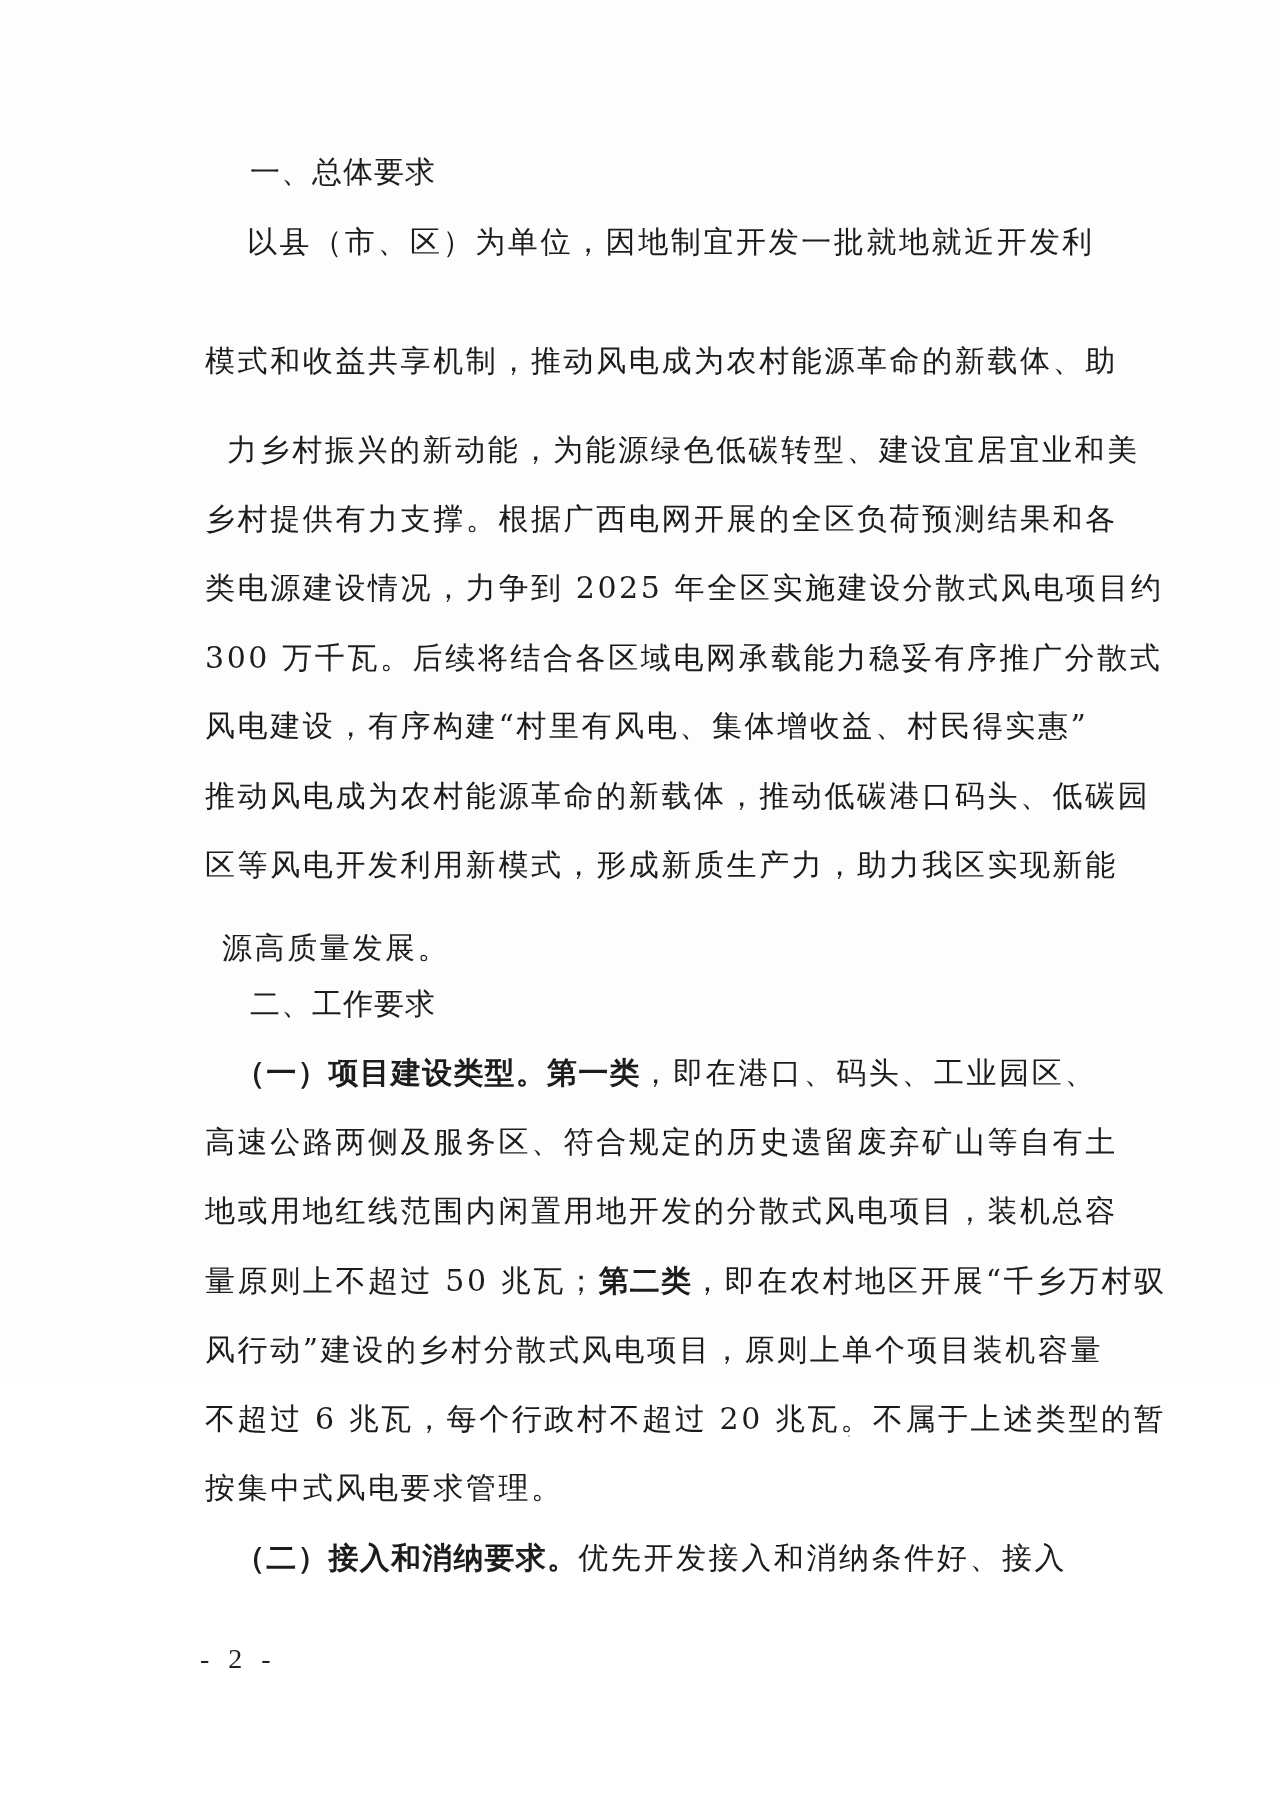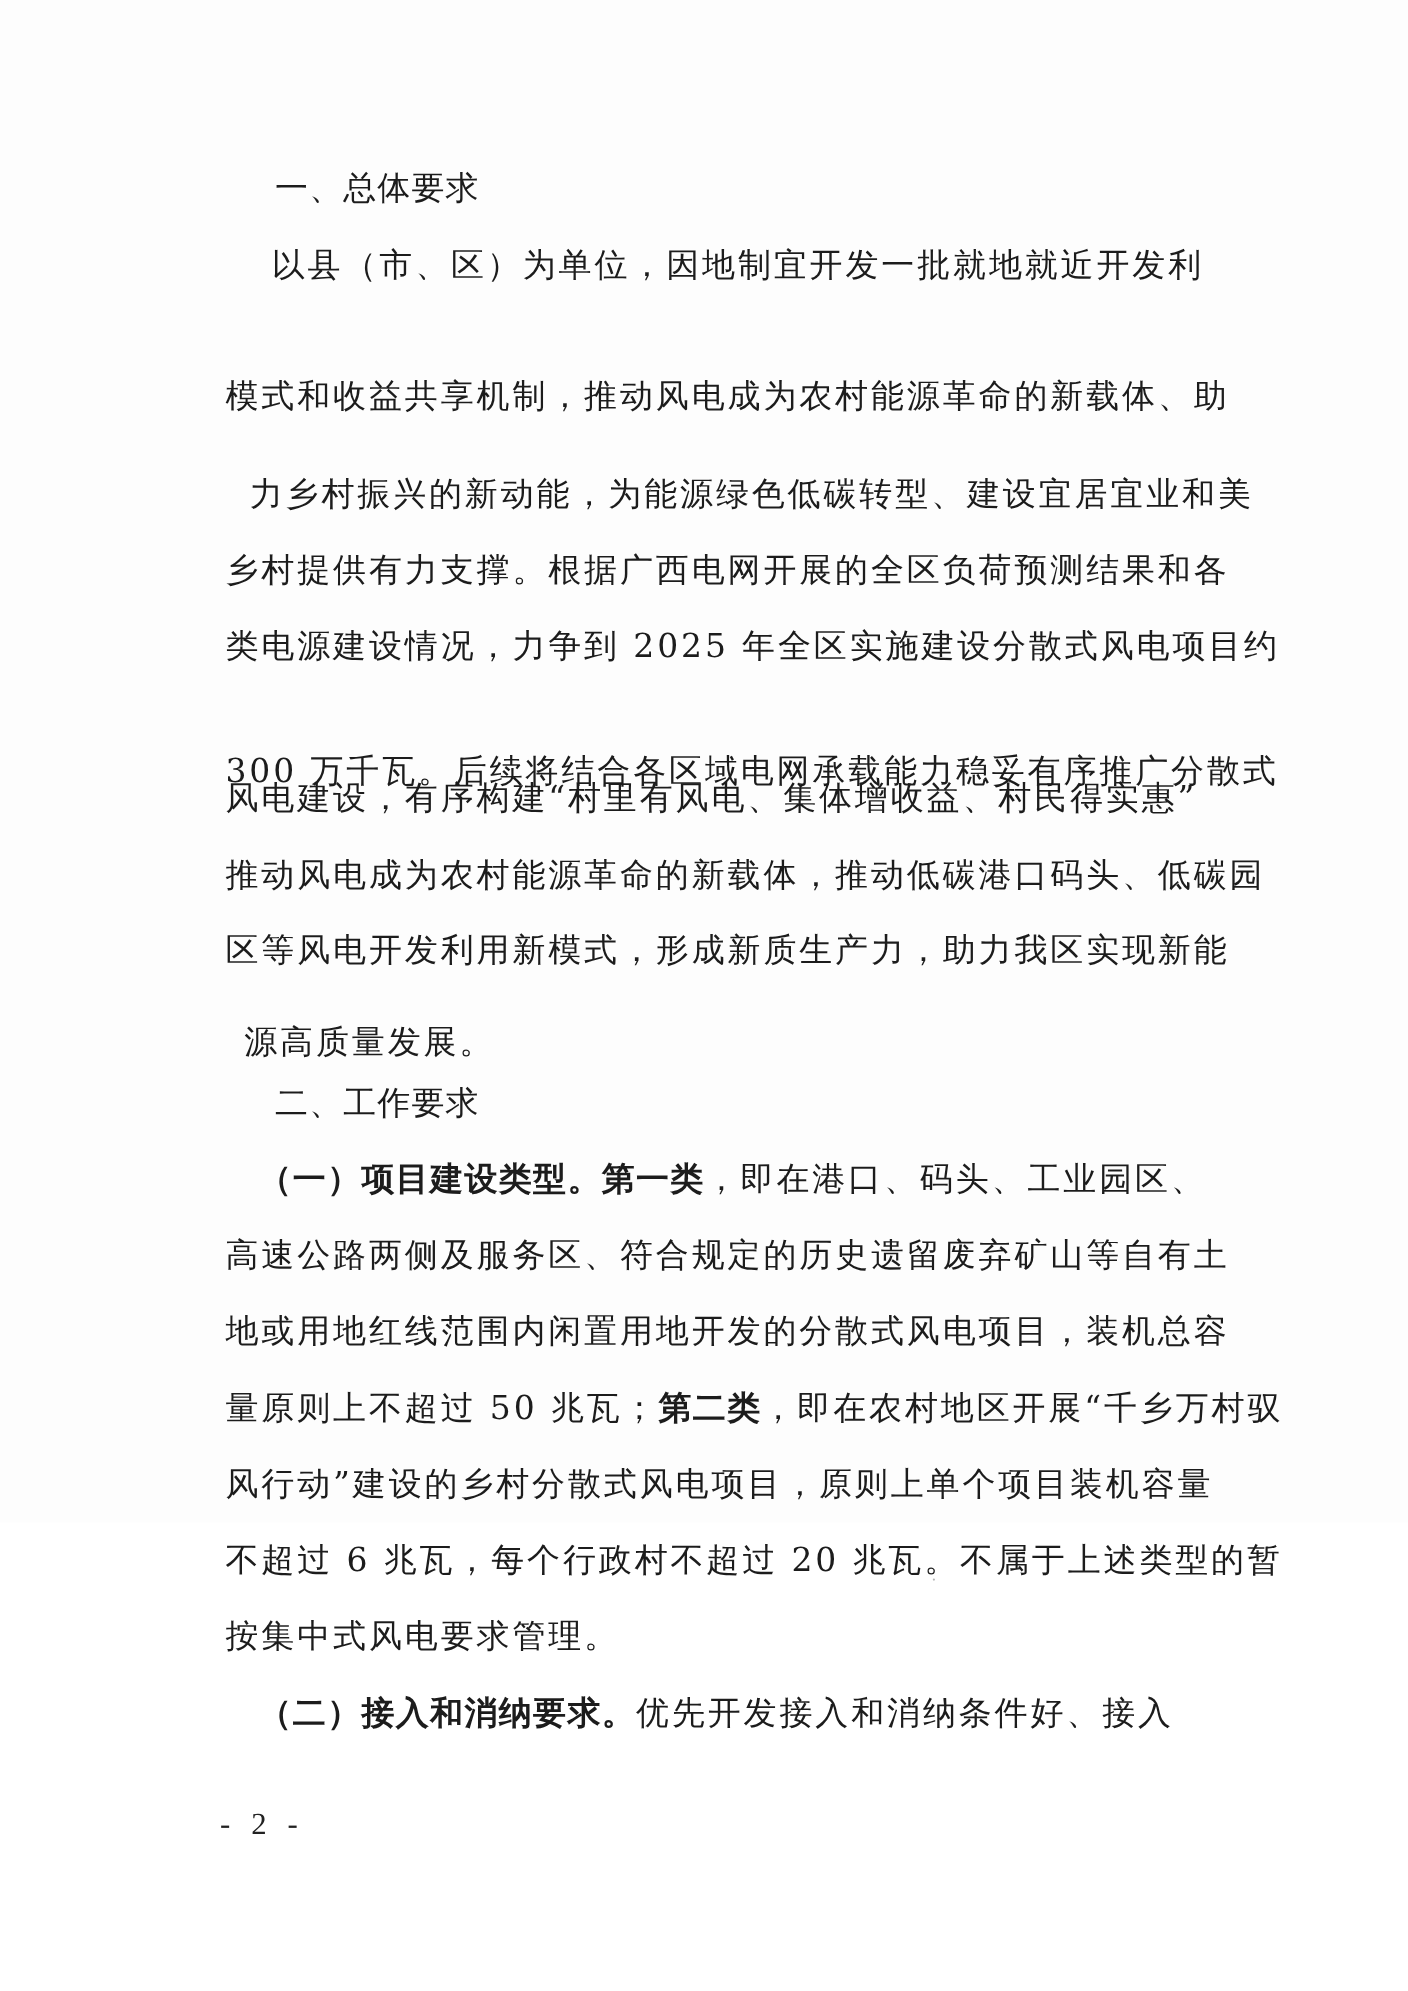--- a/index.html
+++ b/index.html
@@ -67,21 +67,21 @@
 
 <div class="page">
 
   <div class="line heading" style="top:152px;">一、总体要求</div>
 
   <div class="line indent" style="top:222px;">以县（市、区）为单位，因地制宜开发一批就地就近开发利</div>
   <div class="line" style="top:341px;">模式和收益共享机制，推动风电成为农村能源革命的新载体、助</div>
   <div class="line" style="top:430px;margin-left:22px;">力乡村振兴的新动能，为能源绿色低碳转型、建设宜居宜业和美</div>
   <div class="line" style="top:499px;font-family:Liberation Serif, serif;">乡村提供有力支撑。根据广西电网开展的全区负荷预测结果和各</div>
   <div class="line" style="top:568px;">类电源建设情况，力争到 2025 年全区实施建设分散式风电项目约</div>
-  <div class="line" style="top:638px;margin-top:44px;">300  万千瓦。后续将结合各区域电网承载能力稳妥有序推广分散式</div>
+  <div class="line" style="top:638px;">300  万千瓦。后续将结合各区域电网承载能力稳妥有序推广分散式</div>
   <div class="line" style="top:706px;">风电建设，有序构建“村里有风电、集体增收益、村民得实惠”</div>
   <div class="line" style="top:776px;">推动风电成为农村能源革命的新载体，推动低碳港口码头、低碳园</div>
   <div class="line" style="top:845px;">区等风电开发利用新模式，形成新质生产力，助力我区实现新能</div>
   <div class="line" style="top:928px;margin-left:17px;">源高质量发展。</div>
 
   <div class="line heading" style="top:984px;">二、工作要求</div>
 
   <div class="line indent" style="top:1053px; left:235px;">
     <span class="bold">（一）项目建设类型。第一类</span><span>，即在港口、码头、工业园区、</span>
   </div>

